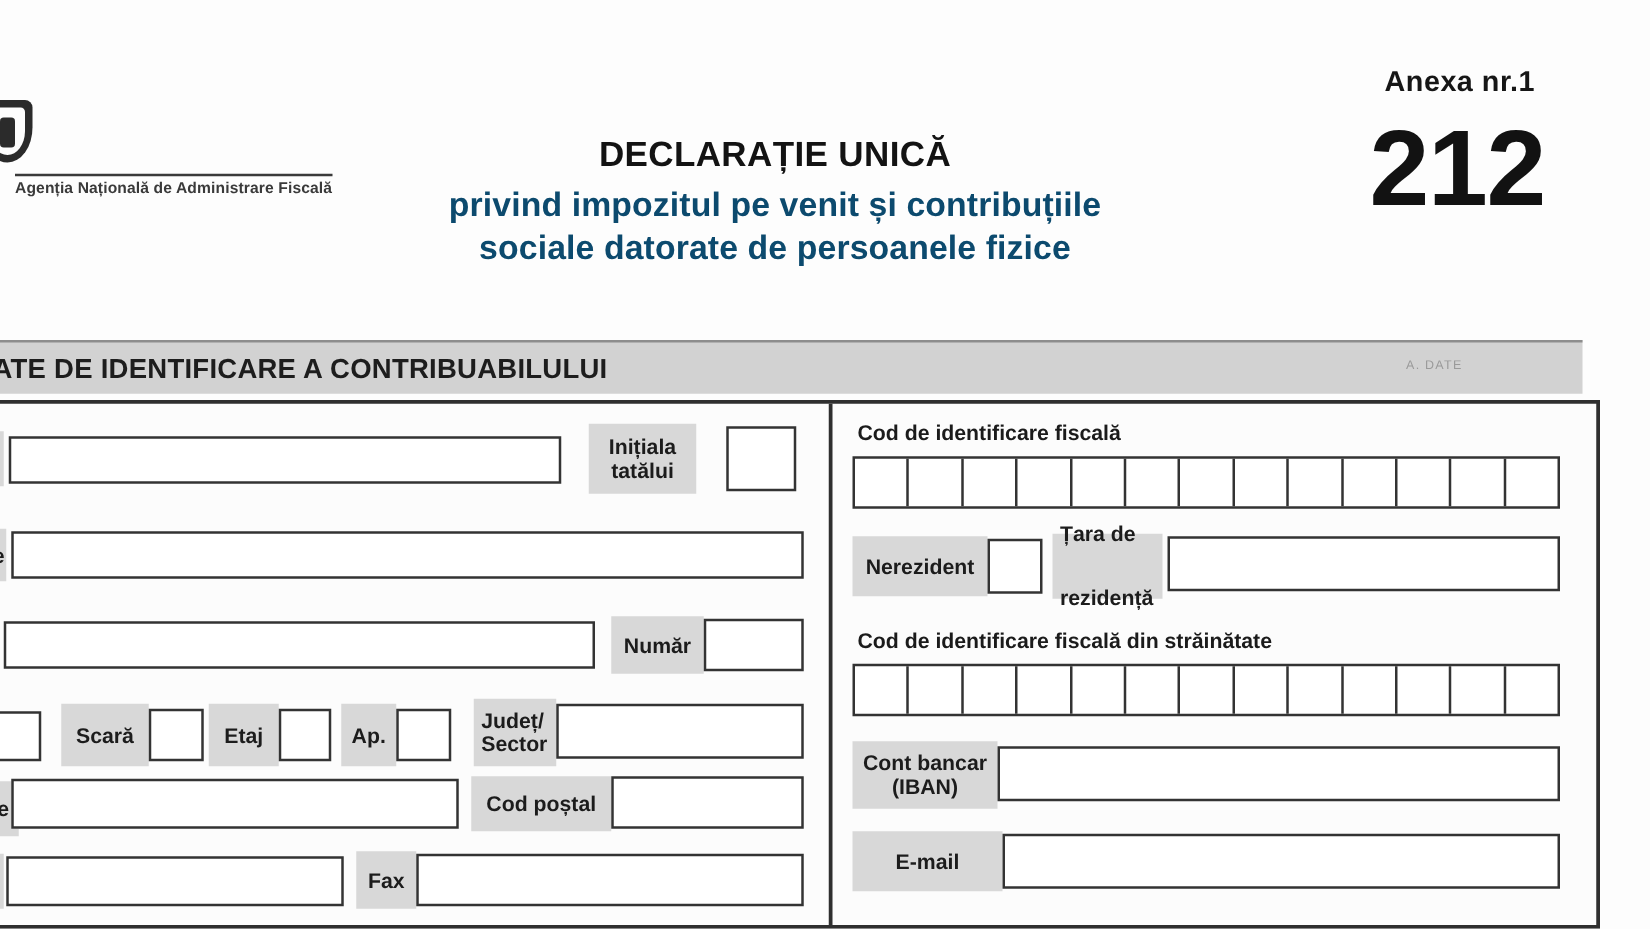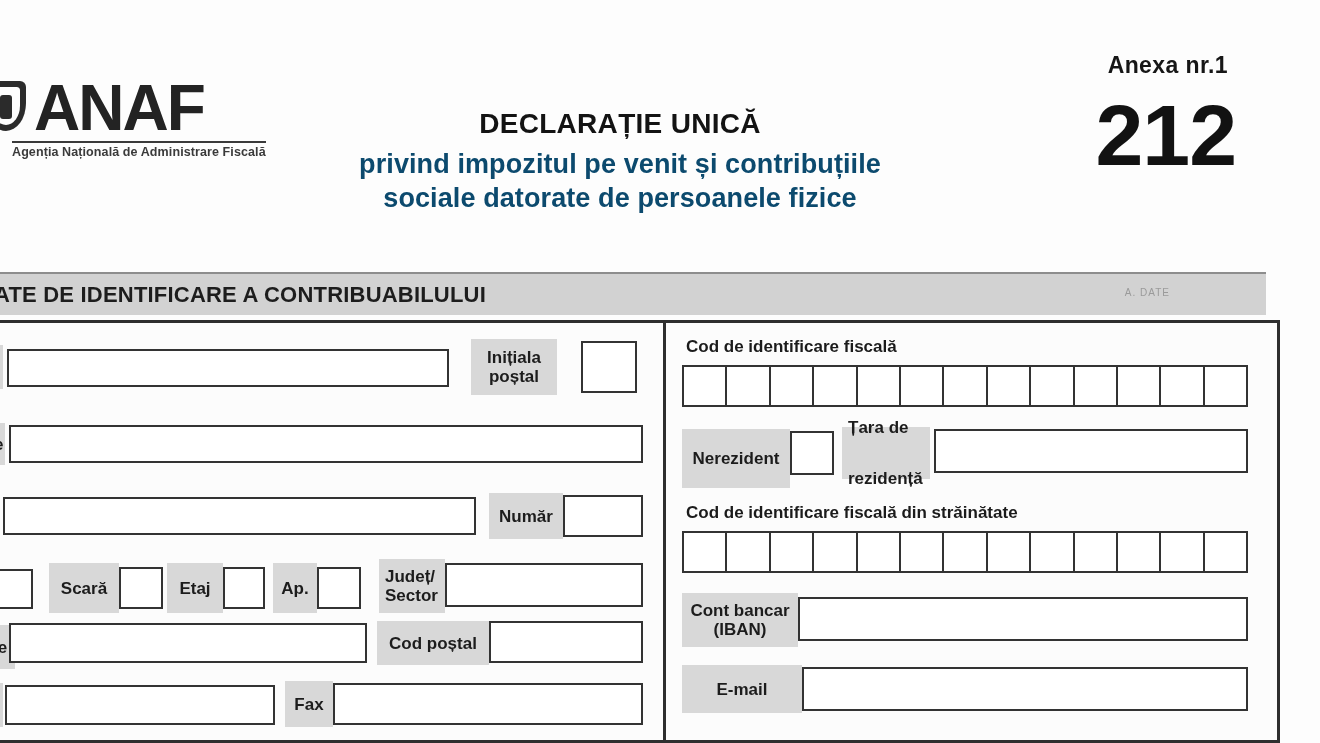--- a/index.html
+++ b/index.html
@@ -224,21 +224,20 @@
 <div id="page">
 
   <div class="anexa">Anexa nr.1</div>
   <div class="formnum">212</div>
 
   <div class="logo-wrap">
     <div class="logo-row">
       <span class="logo-mark">
         <span class="shield"></span>
       </span>
-      <span class="logo-text">ANAF</span>
     </div>
     <div class="logo-sub">Agenția Națională de Administrare Fiscală</div>
   </div>
 
   <div class="title-block">
     <div class="title-1">DECLARAȚIE UNICĂ</div>
     <div class="title-2">privind impozitul pe venit și contribuțiile</div>
     <div class="title-2">sociale datorate de persoanele fizice</div>
   </div>
 
@@ -249,21 +248,21 @@
 
   <div class="form-frame">
 
     <div class="col-left">
 
       <div class="abs lbl left" style="left:0; top:22px; width:30px; height:44px;">e</div>
       <div class="abs box" style="left:34px; top:26px; width:442px; height:38px;"></div>
 
       <div class="abs lbl" style="left:498px; top:16px; width:86px; height:56px; flex-direction:column;">
         <span>Inițiala</span>
-        <span>poștal</span>
+        <span>tatălui</span>
       </div>
       <div class="abs box" style="left:608px; top:18px; width:56px; height:52px;"></div>
 
       <div class="abs lbl left" style="left:0; top:100px; width:32px; height:42px;">me</div>
       <div class="abs box" style="left:36px; top:102px; width:634px; height:38px;"></div>
 
       <div class="abs box" style="left:30px; top:174px; width:473px; height:38px;"></div>
 
       <div class="abs lbl" style="left:516px; top:170px; width:74px; height:46px;">Număr</div>
       <div class="abs box" style="left:590px; top:172px; width:80px; height:42px;"></div>
@@ -310,21 +309,21 @@
           <div class="cell"></div>
           <div class="cell"></div>
           <div class="cell"></div>
           <div class="cell"></div>
           <div class="cell"></div>
           <div class="cell"></div>
           <div class="cell"></div>
           <div class="cell"></div>
         </div>
 
-      <div class="abs lbl" style="left:16px; top:106px; width:108px; height:59px;">Nerezident</div>
+      <div class="abs lbl" style="left:16px; top:106px; width:108px; height:48px;">Nerezident</div>
       <div class="abs box" style="left:124px; top:108px; width:44px; height:44px;"></div>
 
       <div class="abs lbl" style="left:176px; top:104px; width:88px; height:52px; flex-direction:column; align-items:flex-start;gap:32px;">
         <span>Țara de</span>
         <span>rezidență</span>
       </div>
       <div class="abs box" style="left:268px; top:106px; width:314px; height:44px;"></div>
 
       <div class="abs plain-lbl" style="left:20px; top:180px;">Cod de identificare fiscală din străinătate</div>
       <div class="abs comb" id="cif-ext-comb" style="left:16px; top:208px; width:566px; height:42px;">

